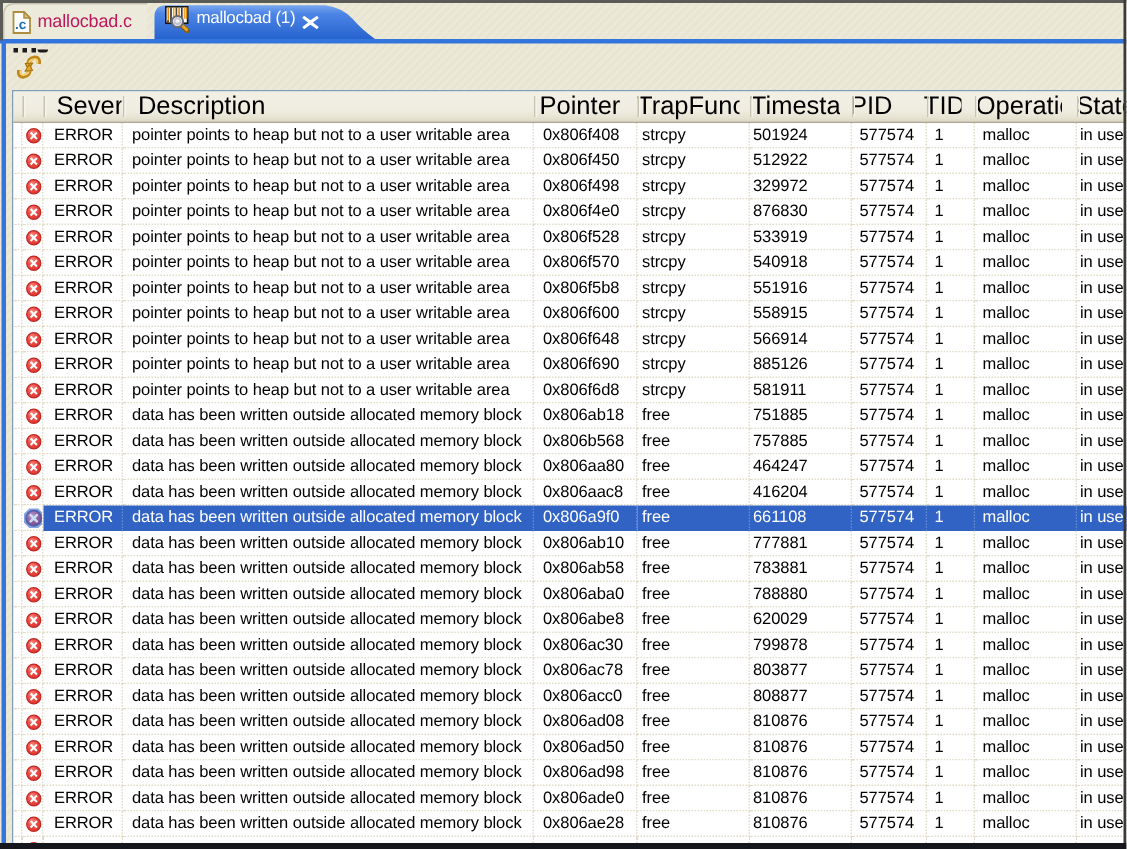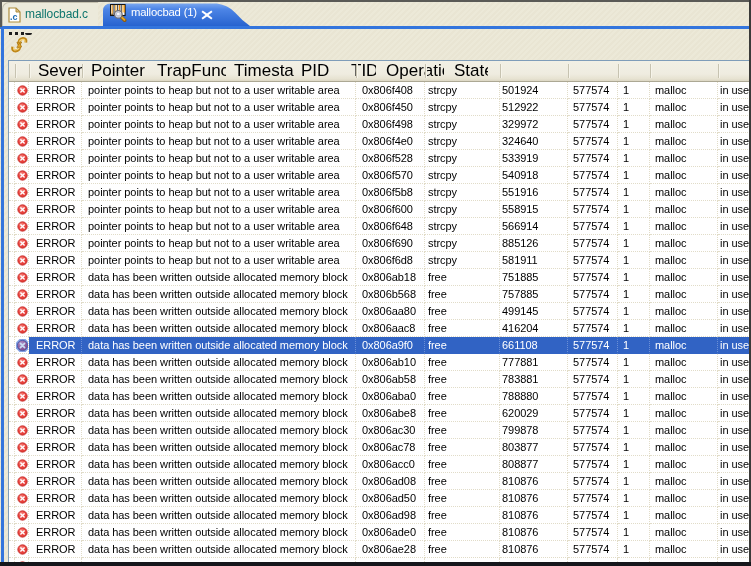--- a/index.html
+++ b/index.html
@@ -13,21 +13,21 @@
 #edge-right {right:0;top:0;width:2px;height:566px;background:#3a3a38}
 #edge-left {left:0;top:0;width:2px;height:27px;background:#5a5a56}
 #edge-bot {left:0;top:562px;width:751px;height:4px;background:#16171c}
 #blue-left {left:1px;top:26px;width:3px;height:536px;background:#3375dd}
 #blue-line {left:0;top:26px;width:751px;height:3px;background:#3375dd}
 
 
 #tab1 {left:2px;top:2px;width:96px;height:24px;background:#eceadb;
   border-top:1px solid #c6c2b1;border-left:1px solid #c6c2b1;
   border-radius:7px 0 0 0}
-#tab1 .lbl {position:absolute;left:22px;top:4px;font-size:12px;color:#0f766e;letter-spacing:-0.1px}
+#tab1 .lbl {position:absolute;left:22px;top:4px;font-size:12px;color:#be185d;letter-spacing:-0.1px}
 #tab2 {left:98px;top:2px;width:160px;height:24px}
 #tab2 .lbl {position:absolute;left:33px;top:4px;font-size:11.3px;color:#fff;letter-spacing:-0.2px}
 
 
 .mark {position:absolute;background:#1c1c1c}
 
 
 #tbl {left:8px;top:60px;width:743px;height:506px;background:#fff;
   border-left:1px solid #7f9db9;border-top:1px solid #7f9db9}
 #hdr {position:absolute;left:9px;top:61px;width:742px;height:21px;
@@ -151,20 +151,21 @@
  <path d="M8.6 9.0 Q9.2 14.4 4.6 15.0 Q1.0 15.1 1.8 10.8" stroke="#c08818" stroke-width="2.9" fill="none"></path>
  <path d="M8.4 9.4 Q8.7 13.6 4.6 14.0 Q2.1 14.1 2.7 11.1" stroke="#f6d478" stroke-width="1.2" fill="none"></path>
  <path d="M10.7 11.0 L5.8 11.4 L8.5 6.9 Z" fill="#e8a828" stroke="#a07010" stroke-width="0.7"></path>
 </svg>
 
 <div class="abs" id="tbl"></div>
 <div id="hdr">
  <div class="c c0"></div>
     <div class="c c1"></div>
  <div class="c c2">Severity</div>
+    <div class="c c3">Description</div>
  <div class="c c4">Pointer</div>
     <div class="c c5">TrapFunct...</div>
  <div class="c c6">Timestamp</div>
     <div class="c c7">PID</div>
  <div class="c c8">TID</div>
     <div class="c c9">Operation</div>
  <div class="c c10">State</div>
 </div>
 <div class="hsep" style="left:15px"></div>
 <div class="hsepw" style="left:16px"></div>
@@ -241,21 +242,21 @@
     <div class="c c0"></div>
     <div class="c c1">
       <svg class="ei" width="12" height="12">
         <use href="#ein"></use>
       </svg>
     </div>
     <div class="c c2 t">ERROR</div>
     <div class="c c3 t">pointer points to heap but not to a user writable area</div>
     <div class="c c4 t">0x806f4e0</div>
     <div class="c c5 t">strcpy</div>
-    <div class="c c6 t">324640</div>
+    <div class="c c6 t">876830</div>
     <div class="c c7 t">577574</div>
     <div class="c c8 t">1</div>
     <div class="c c9 t">malloc</div>
     <div class="c c10 t">in use</div>
   </div>
 <div class="row" style="top:150px">
     <div class="c c0"></div>
     <div class="c c1">
       <svg class="ei" width="12" height="12">
         <use href="#ein"></use>
@@ -411,21 +412,21 @@
     <div class="c c0"></div>
     <div class="c c1">
       <svg class="ei" width="12" height="12">
         <use href="#ein"></use>
       </svg>
     </div>
     <div class="c c2 t">ERROR</div>
     <div class="c c3 t">data has been written outside allocated memory block</div>
     <div class="c c4 t">0x806aa80</div>
     <div class="c c5 t">free</div>
-    <div class="c c6 t">499145</div>
+    <div class="c c6 t">464247</div>
     <div class="c c7 t">577574</div>
     <div class="c c8 t">1</div>
     <div class="c c9 t">malloc</div>
     <div class="c c10 t">in use</div>
   </div>
 <div class="row" style="top:320px">
     <div class="c c0"></div>
     <div class="c c1">
       <svg class="ei" width="12" height="12">
         <use href="#ein"></use>

